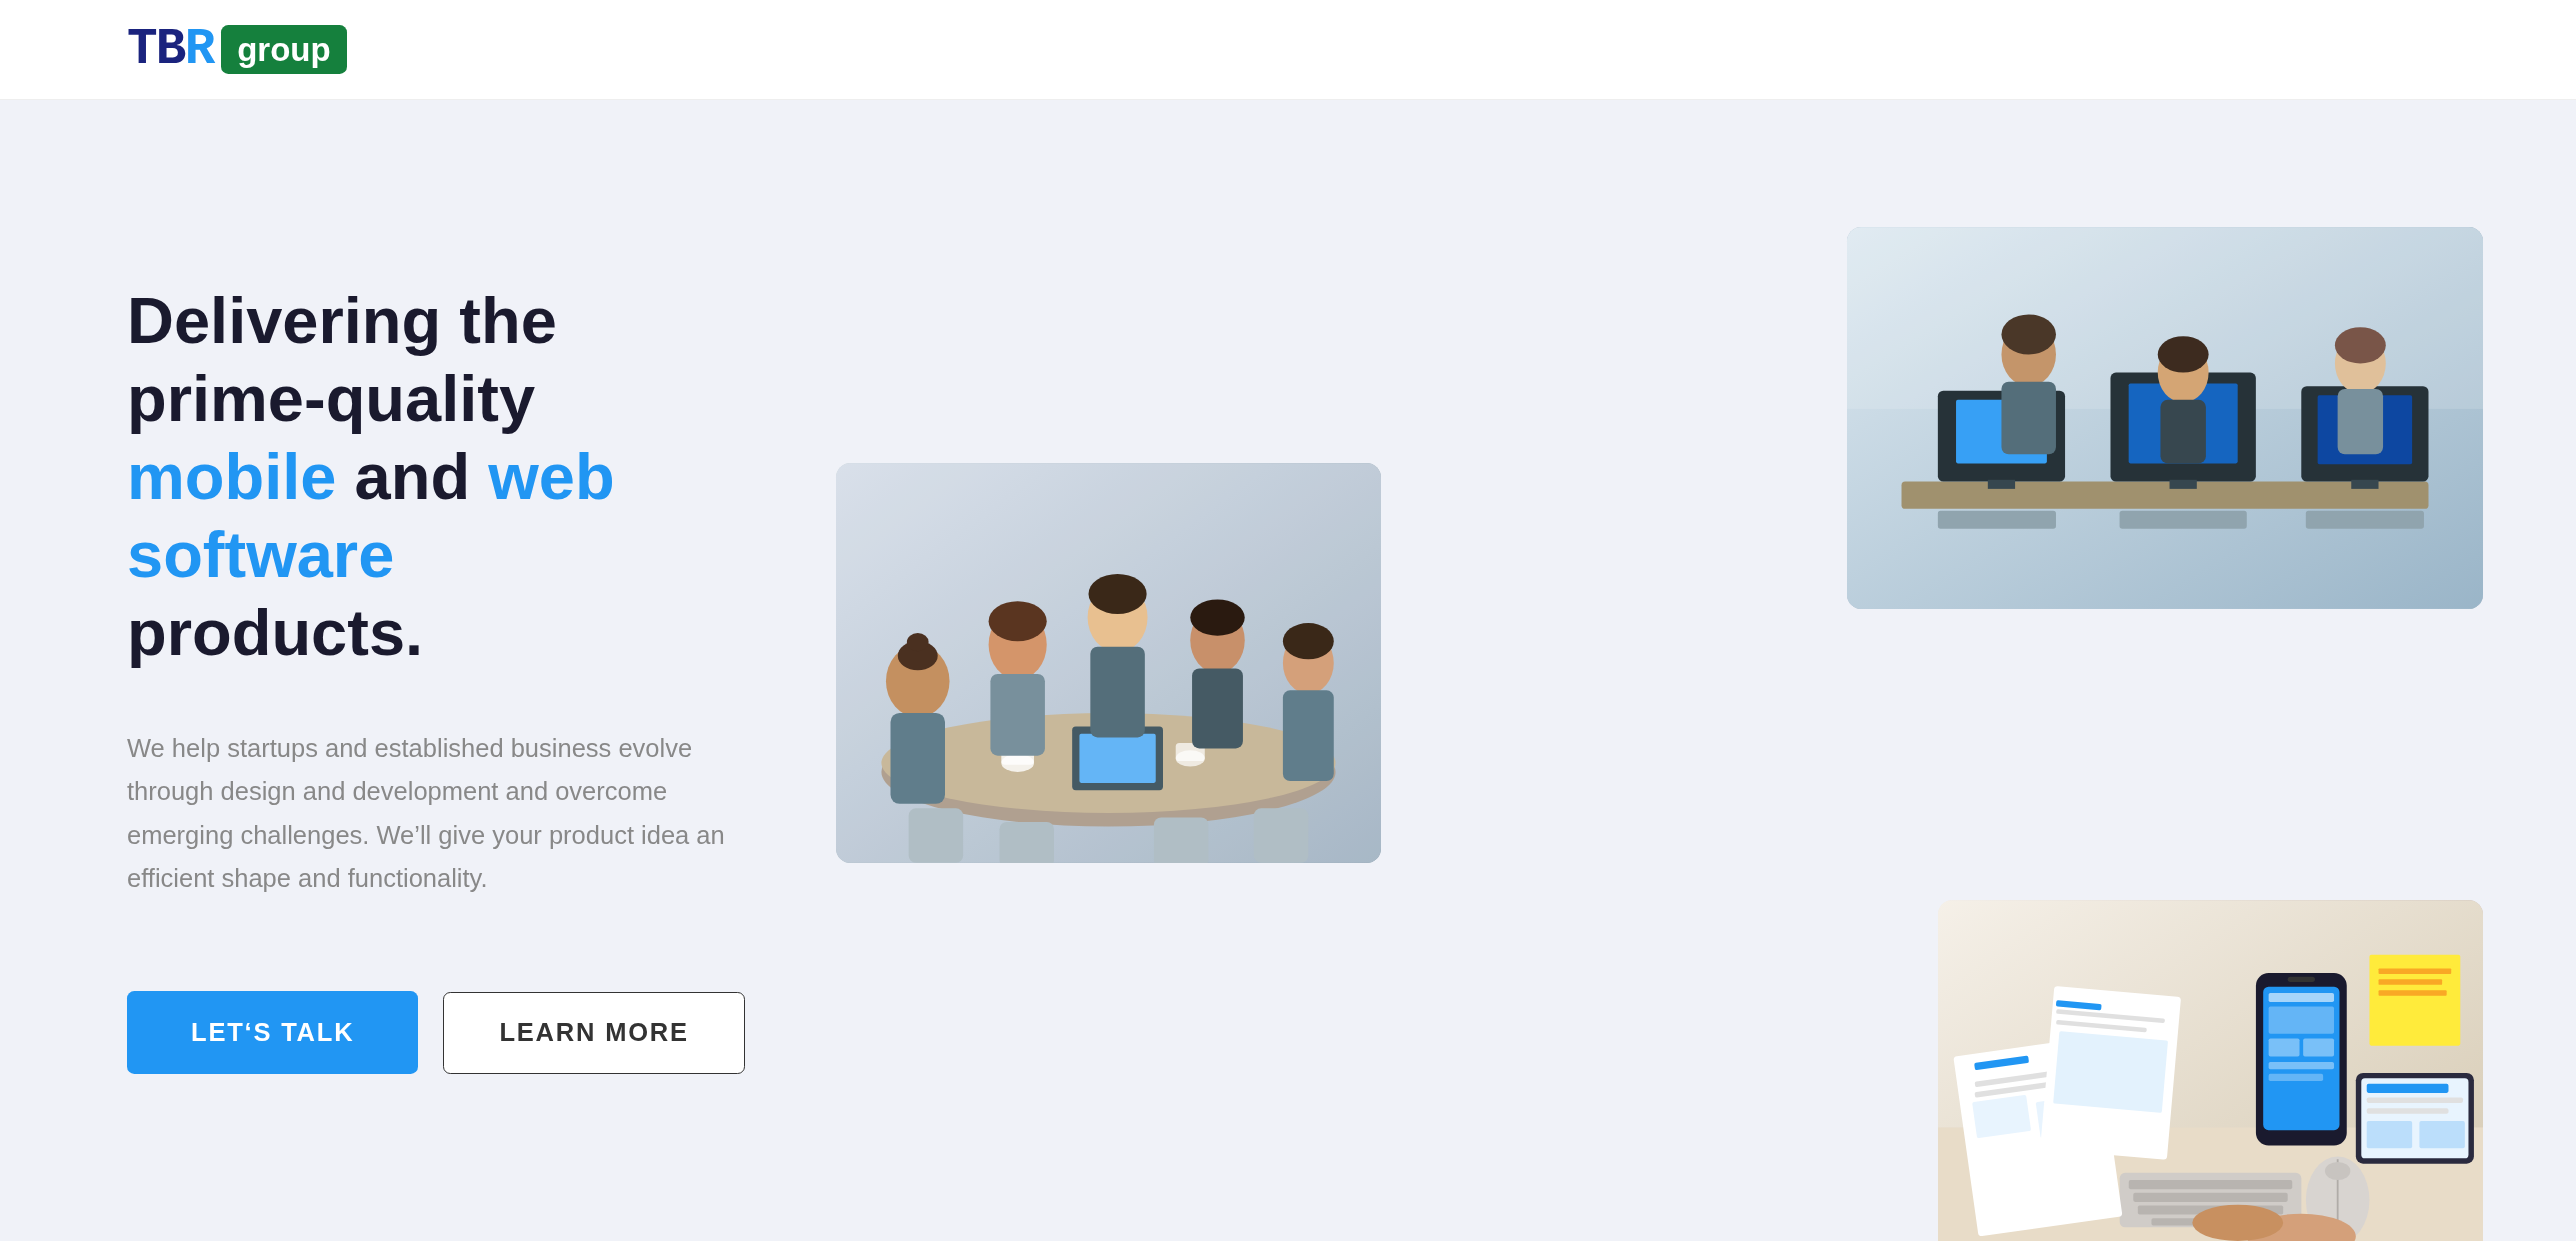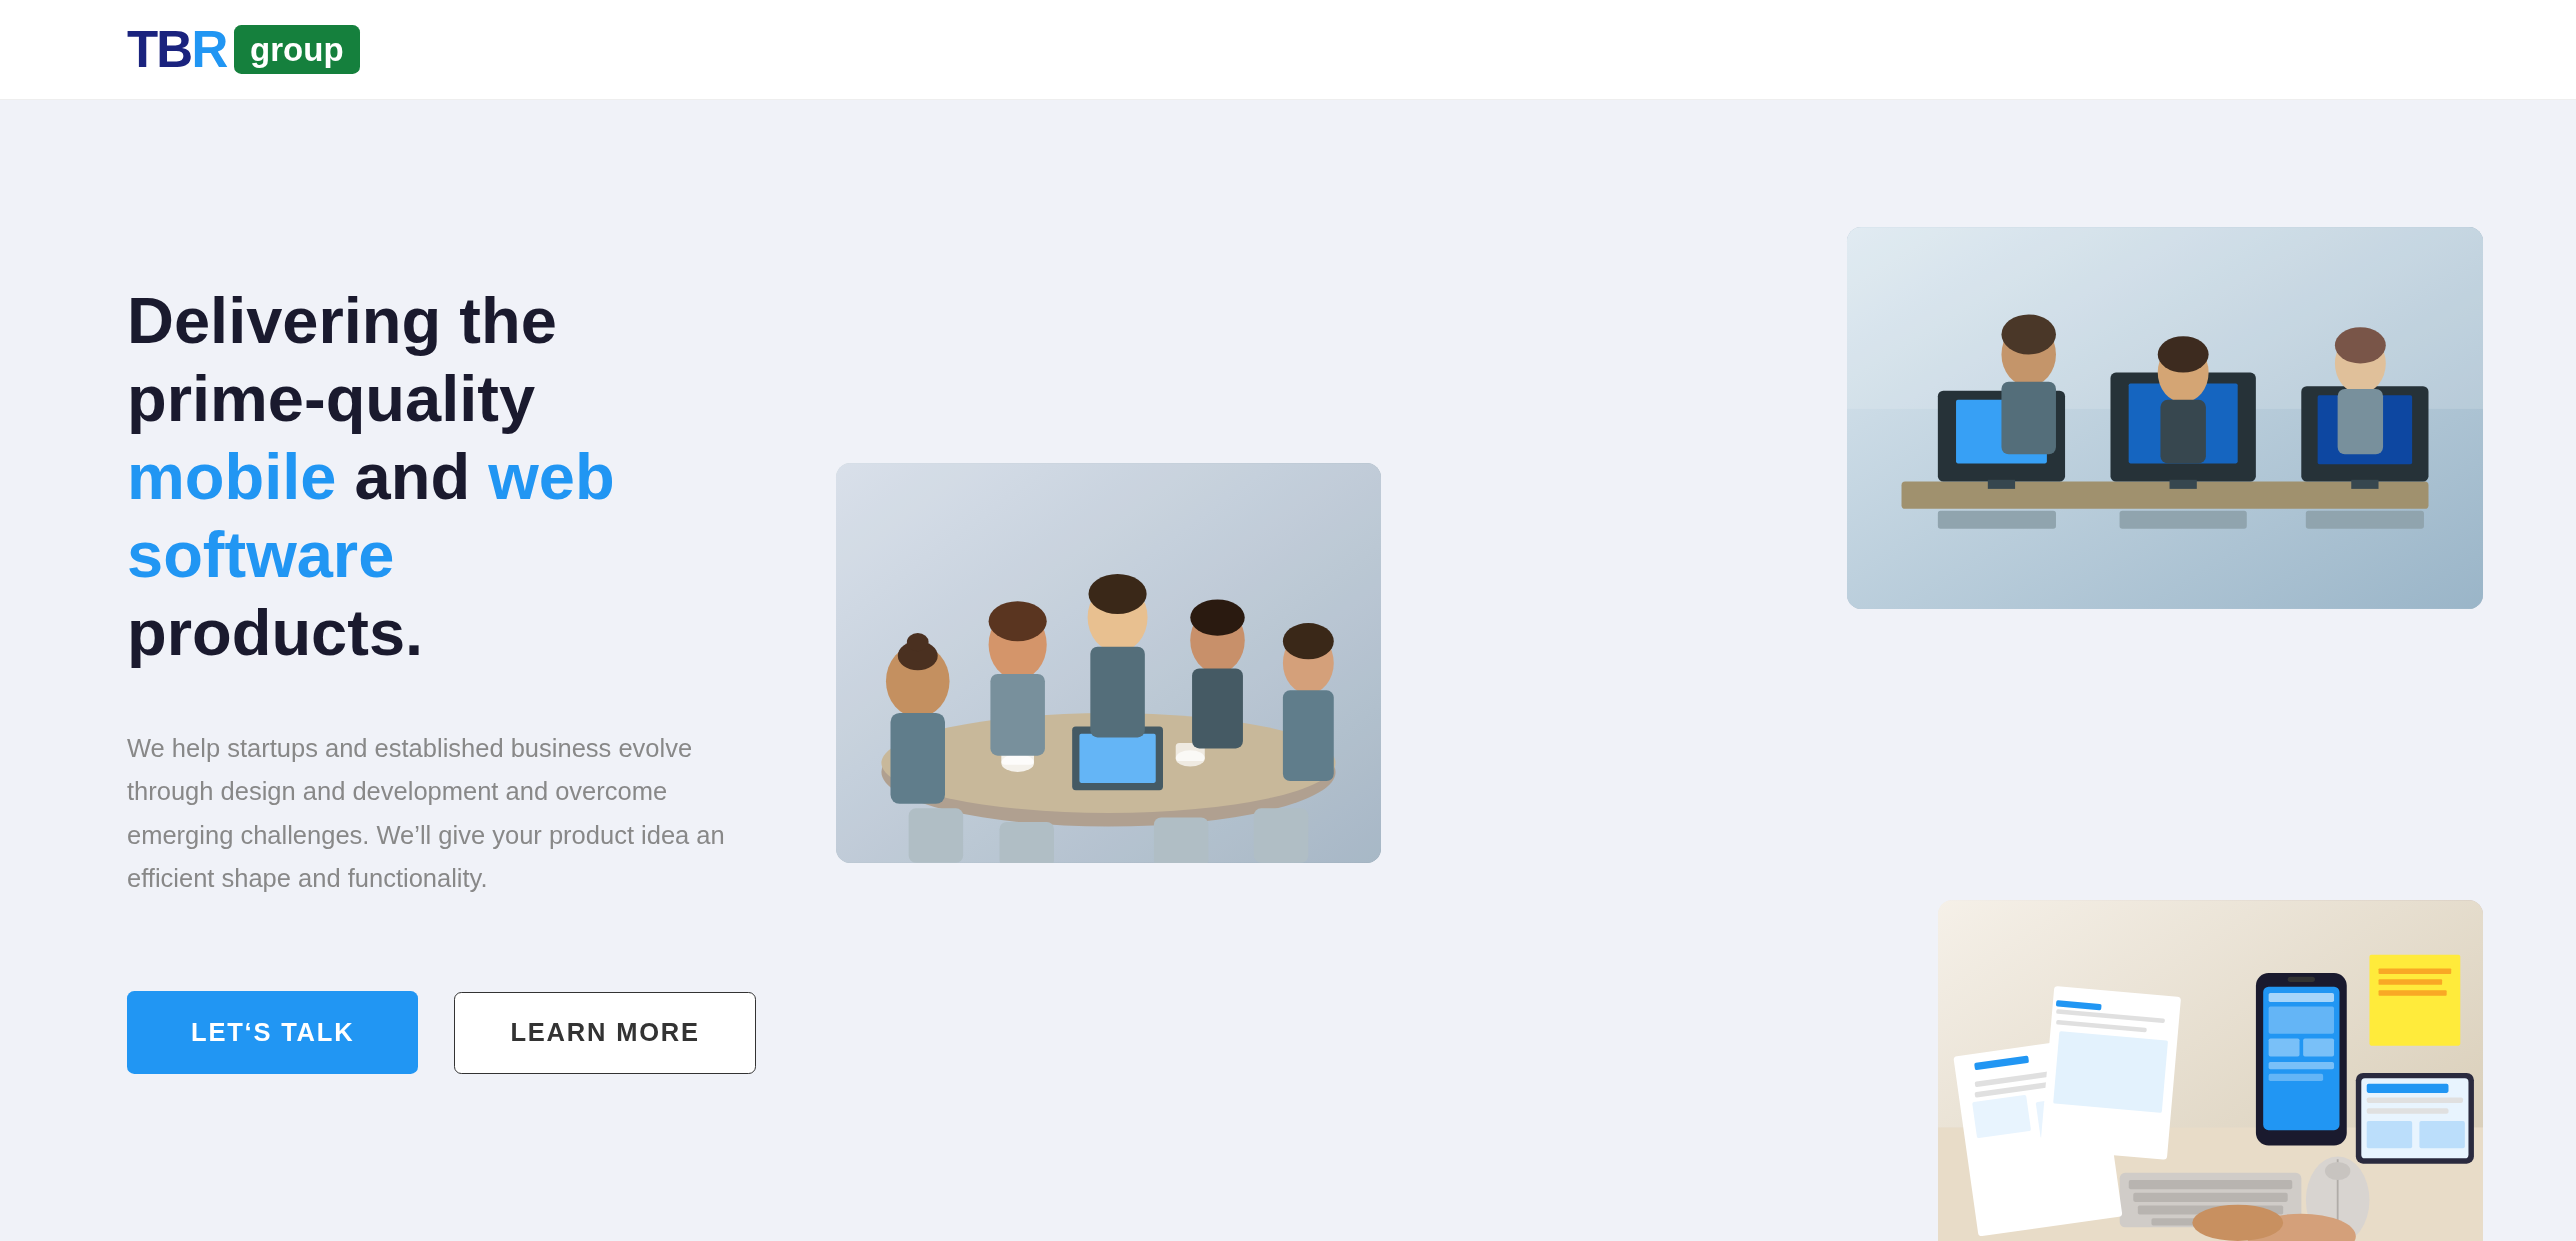--- a/index.html
+++ b/index.html
@@ -31,21 +31,21 @@
       display: flex;
       align-items: center;
       gap: 0;
     }
 
     .logo-tbr {
       font-size: 51px;
       font-weight: 900;
       color: #1a237e;
       letter-spacing: -1.8px;
-      font-family: Liberation Sans, sans-serif;
+      font-family: Liberation Mono, monospace;
       text-align: right;
     }
 
     .logo-tbr span.t {
       color: #1a237e;
     }
     .logo-tbr span.b {
       color: #1a237e;
     }
     .logo-tbr span.r {
@@ -125,21 +125,21 @@
     .hero-description {
       font-size: 25.5px;
       color: #888;
       line-height: 1.7;
       max-width: 618px;
       margin-bottom: 91px;
     }
 
     .hero-buttons {
       display: flex;
-      gap: 36px;
+      gap: 25px;
       align-items: center;
     }
 
     .btn-talk {
       background: #2196f3;
       color: #fff;
       border: none;
       border-radius: 7.3px;
       padding: 27px 64px;
       font-size: 25.5px;

